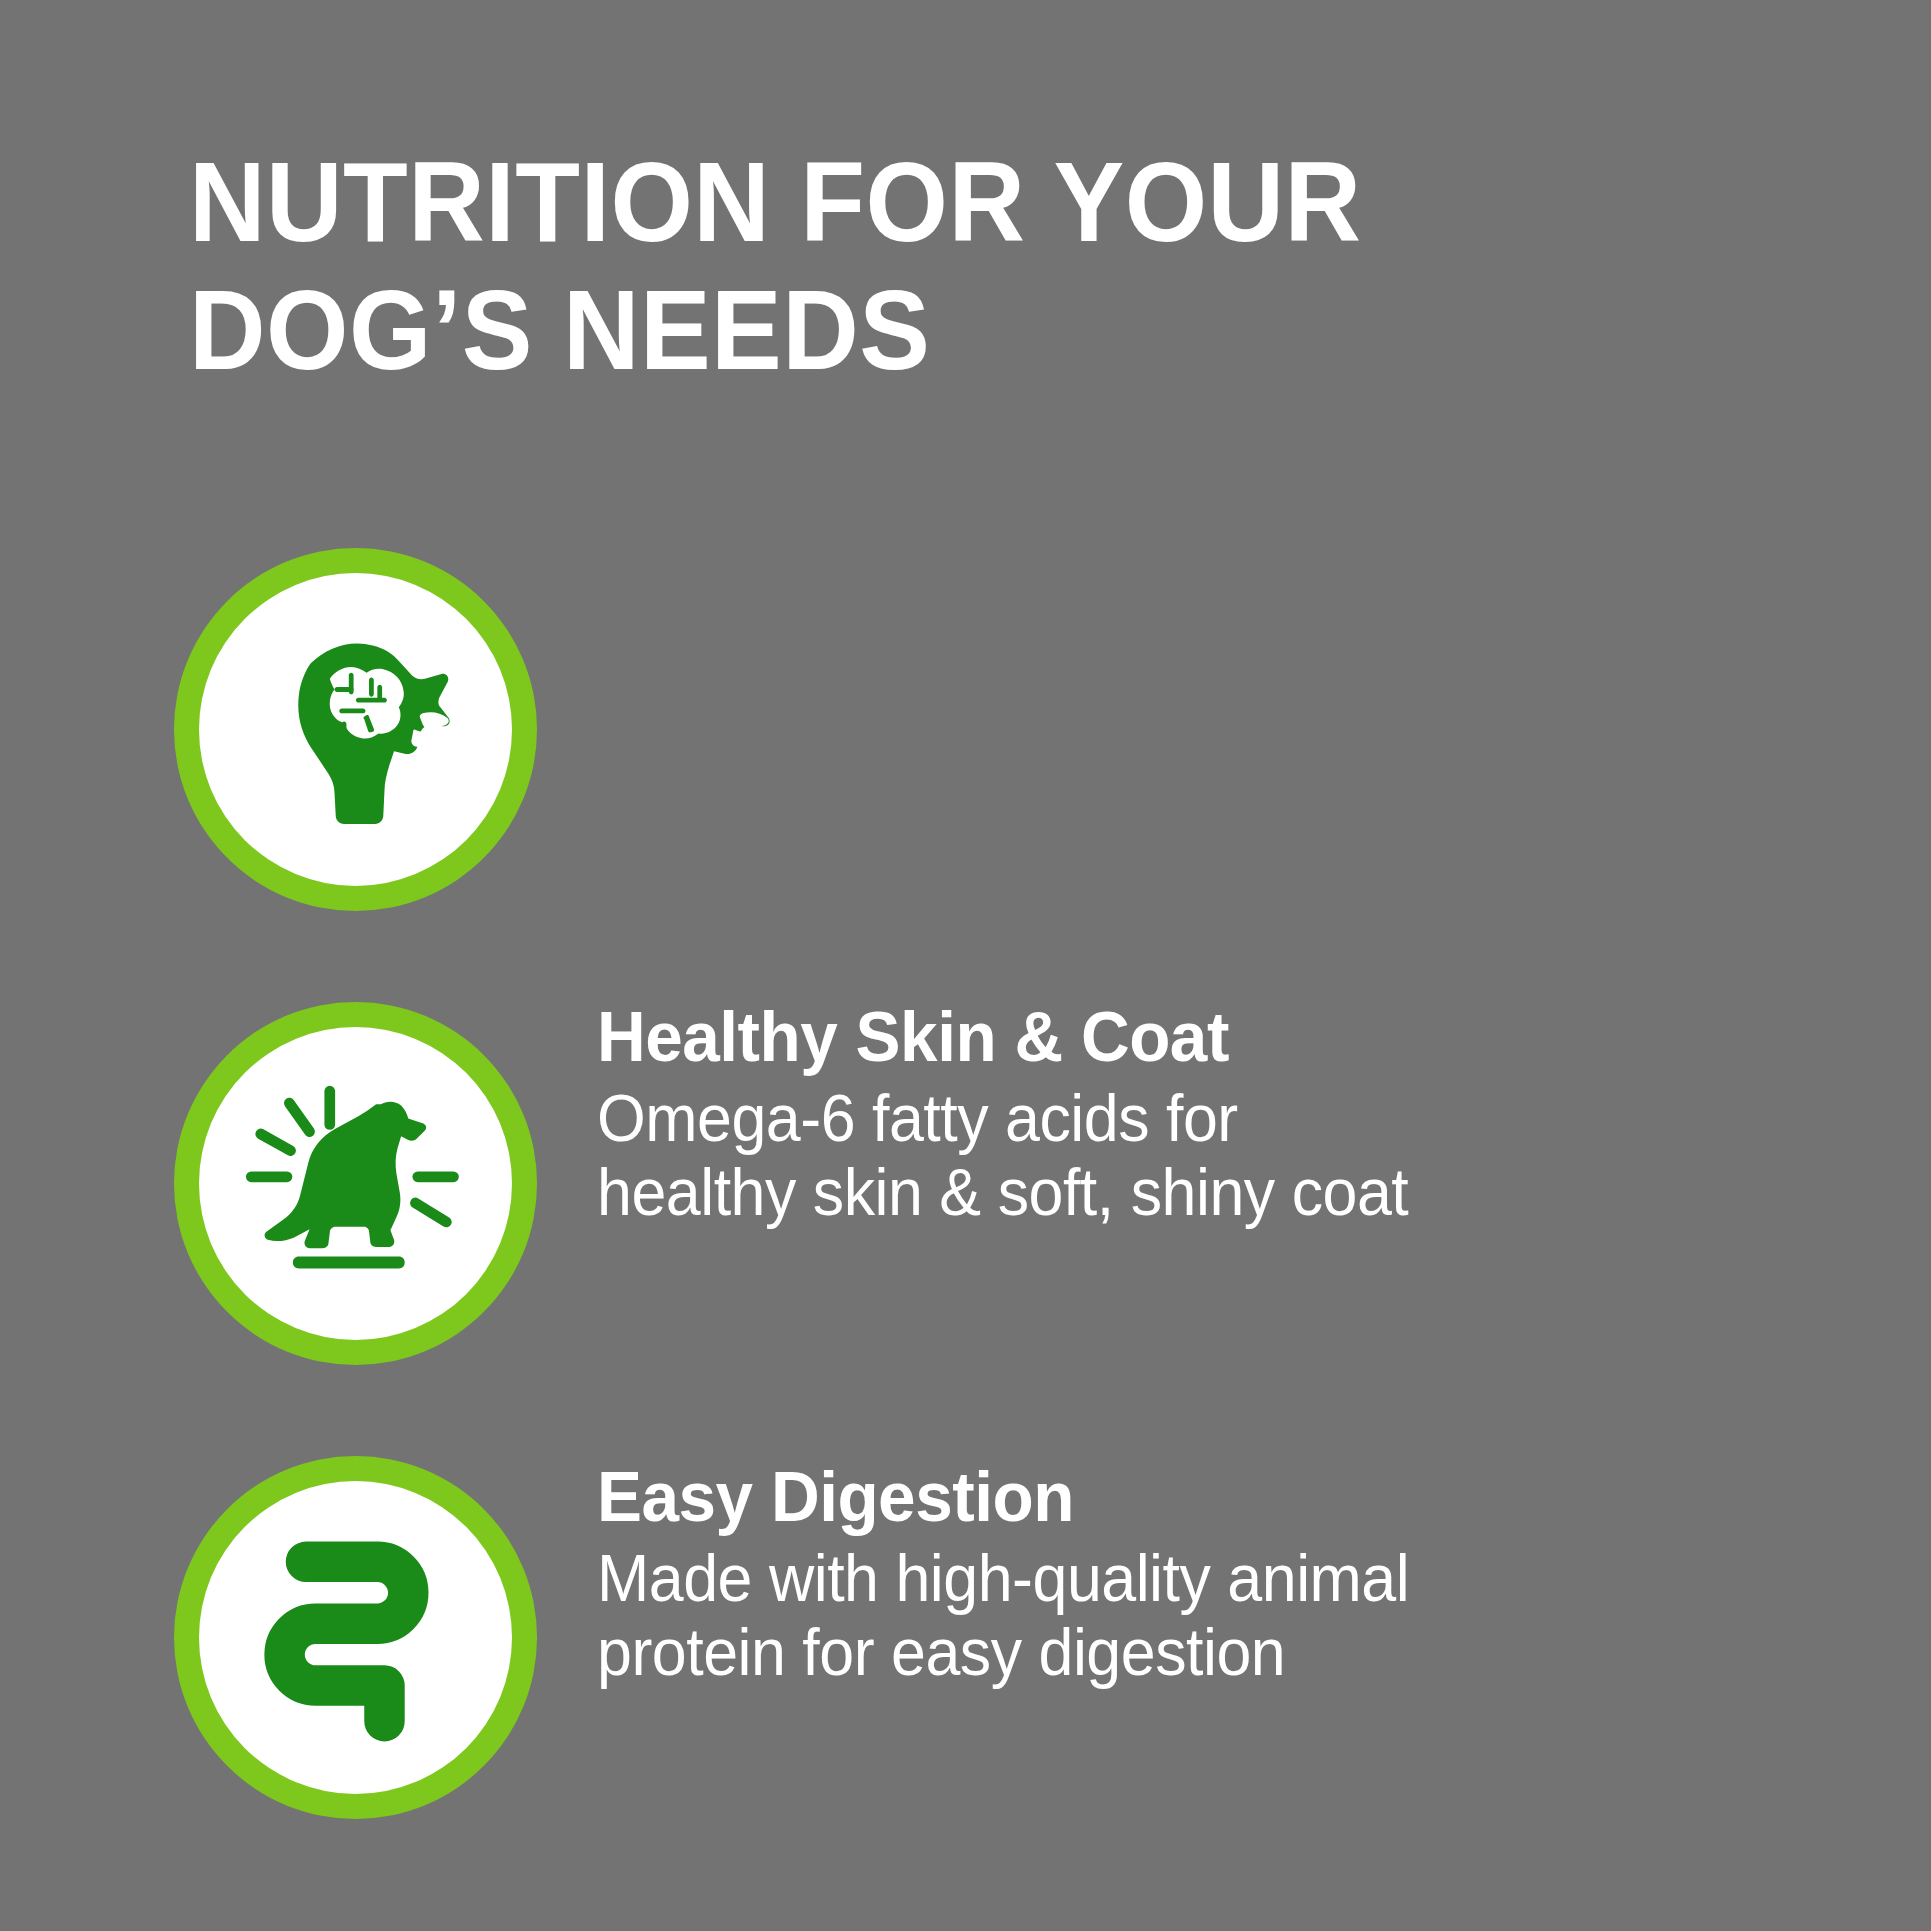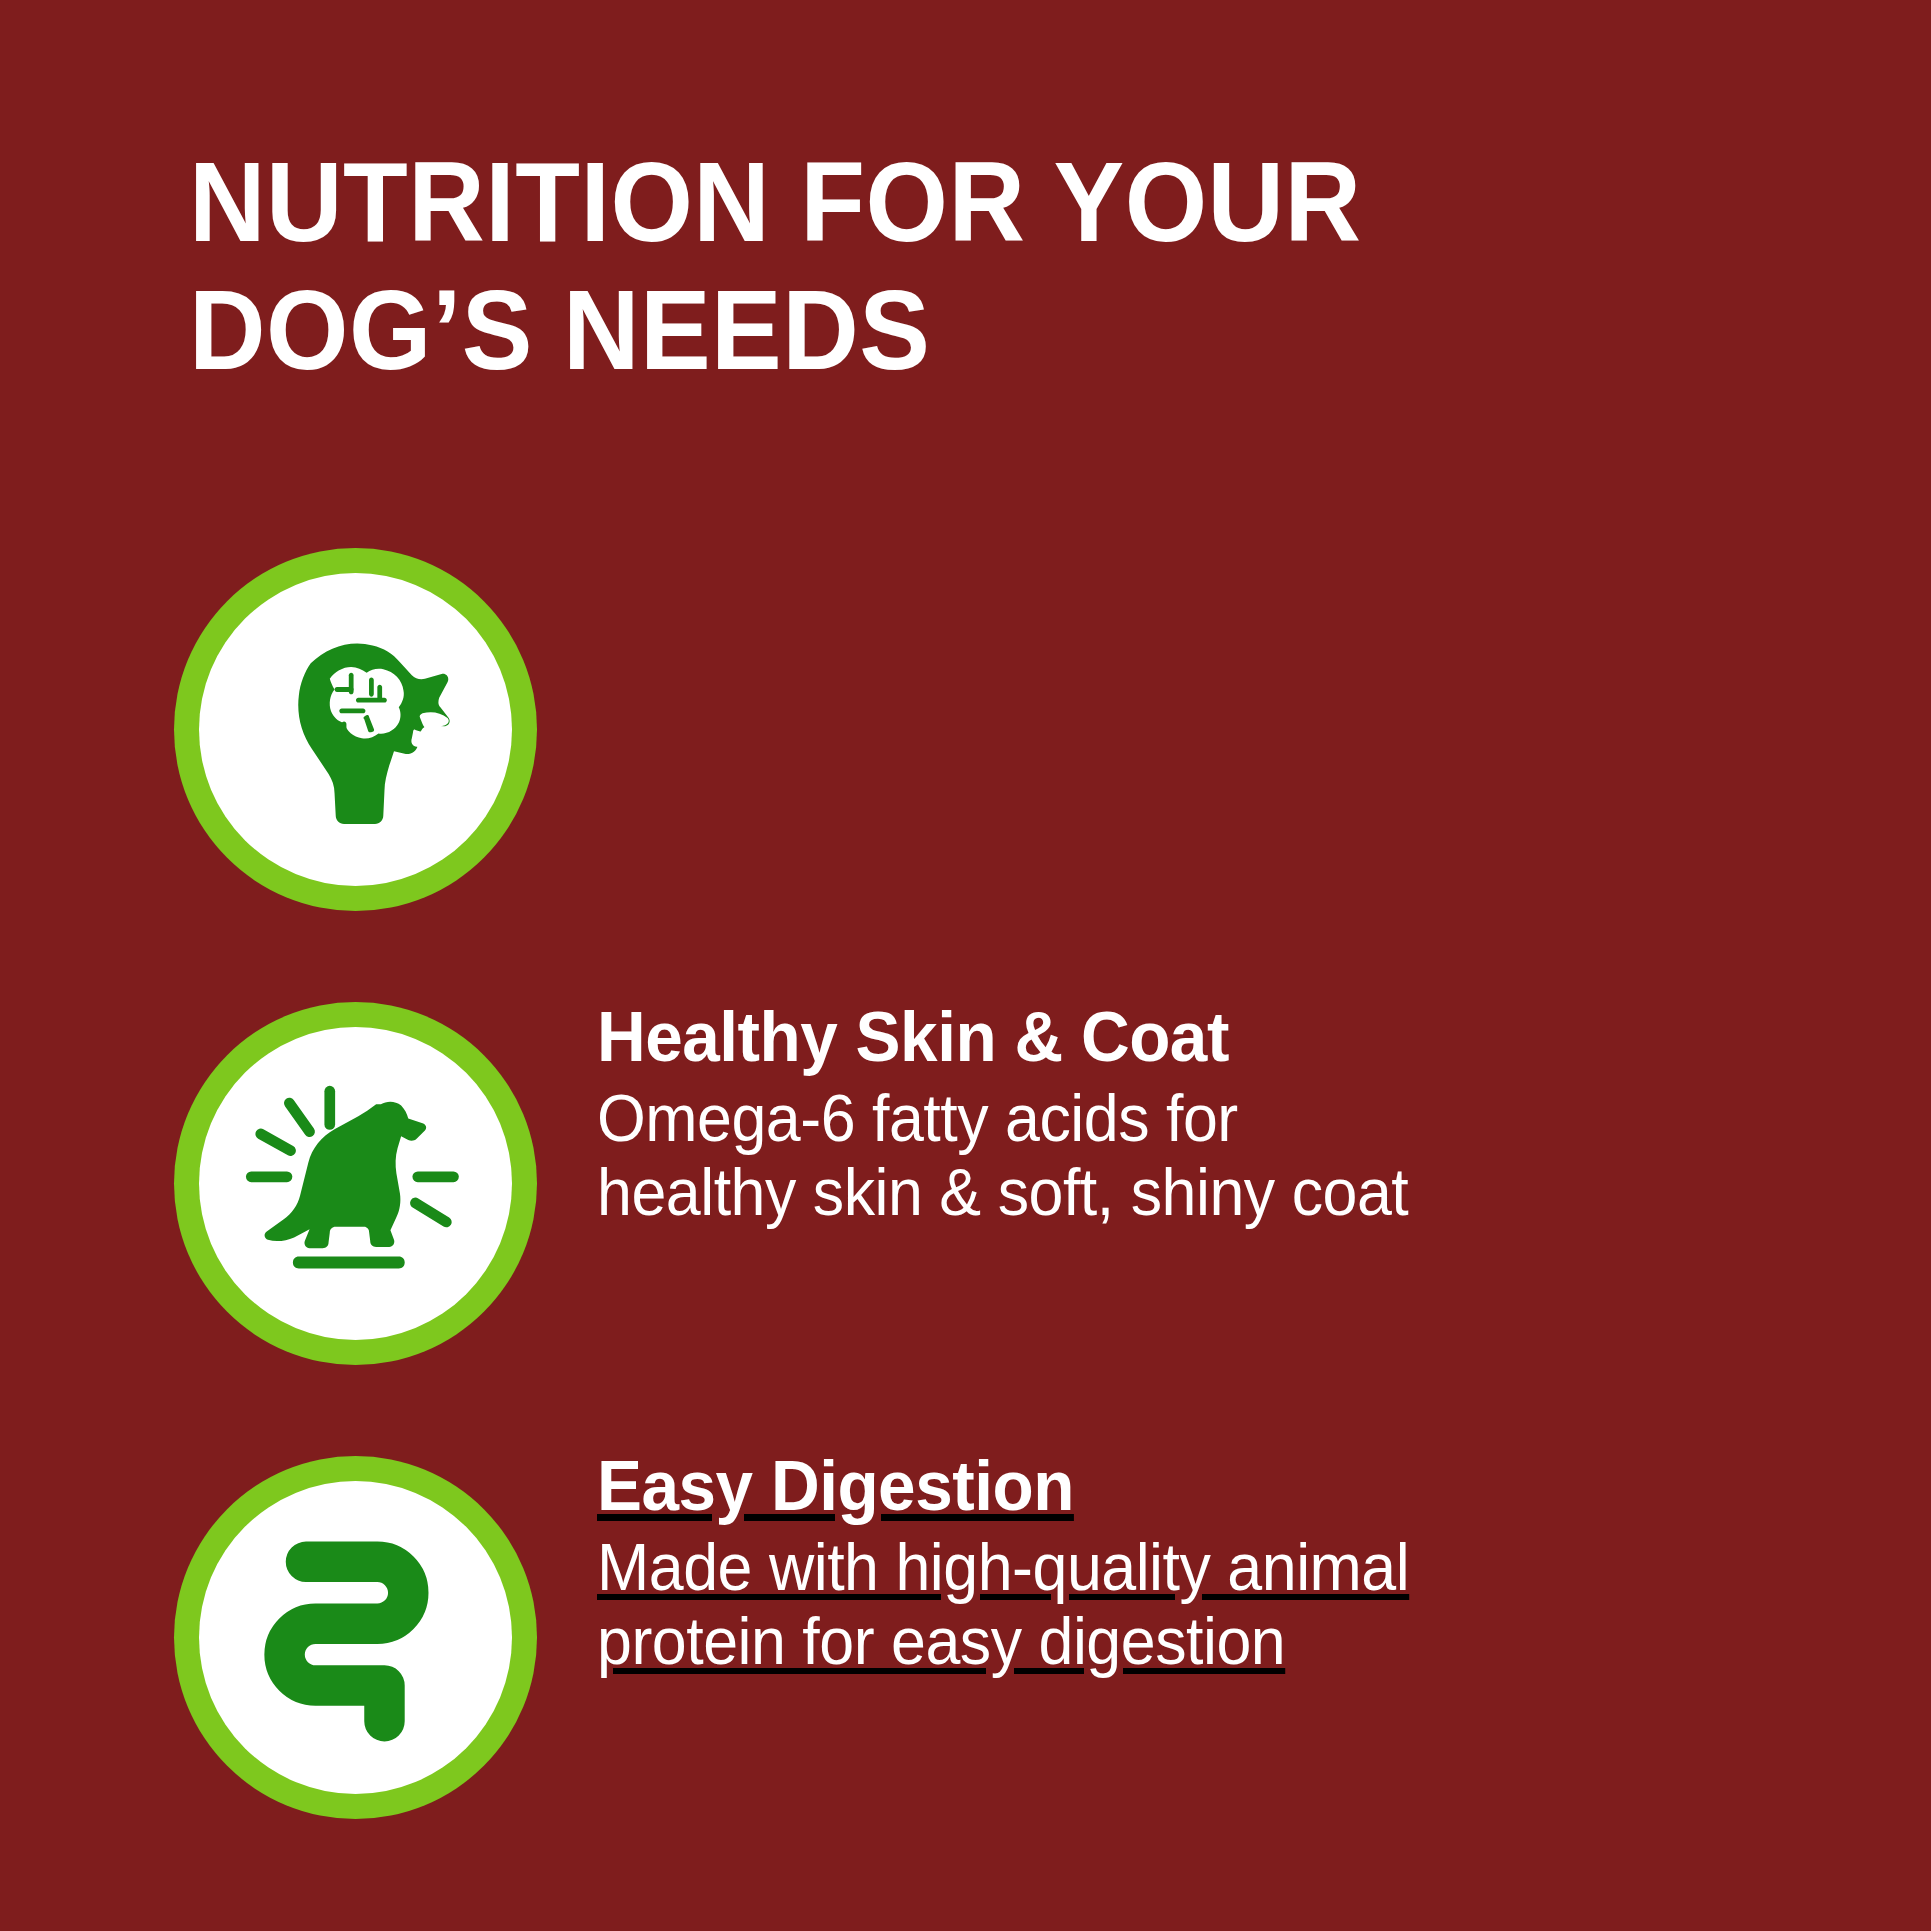--- a/index.html
+++ b/index.html
@@ -115,26 +115,26 @@
     transform: scaleX(0.95);
     transform-origin: left top;
     margin: 0;
   }
   .feature-body span { display: block; }
 
   
   .row-1 .feature-text { margin-top: 3.9px; }
   .row-2 { height: 454px; }
   .row-2 .feature-text { margin-top: 25px; }
-  .row-3 .feature-text { margin-top: 20px; text-decoration: underline; }
+  .row-3 .feature-text { margin-top: 31px; }
 </style>
 </head>
 <body>
 
-<div id="poster" style="background: #7f1d1d;">
+<div id="poster" style="background: #737373;">
 
   <div class="title-block">
     <div class="title-line" style="color: rgb(255, 255, 255);">NUTRITION FOR YOUR</div>
     <div class="title-line" style="color: rgb(255, 255, 255);">DOG’S NEEDS</div>
   </div>
 
   <div class="features">
 
     <div class="feature-row row-1">
       <div class="icon-wrap">

